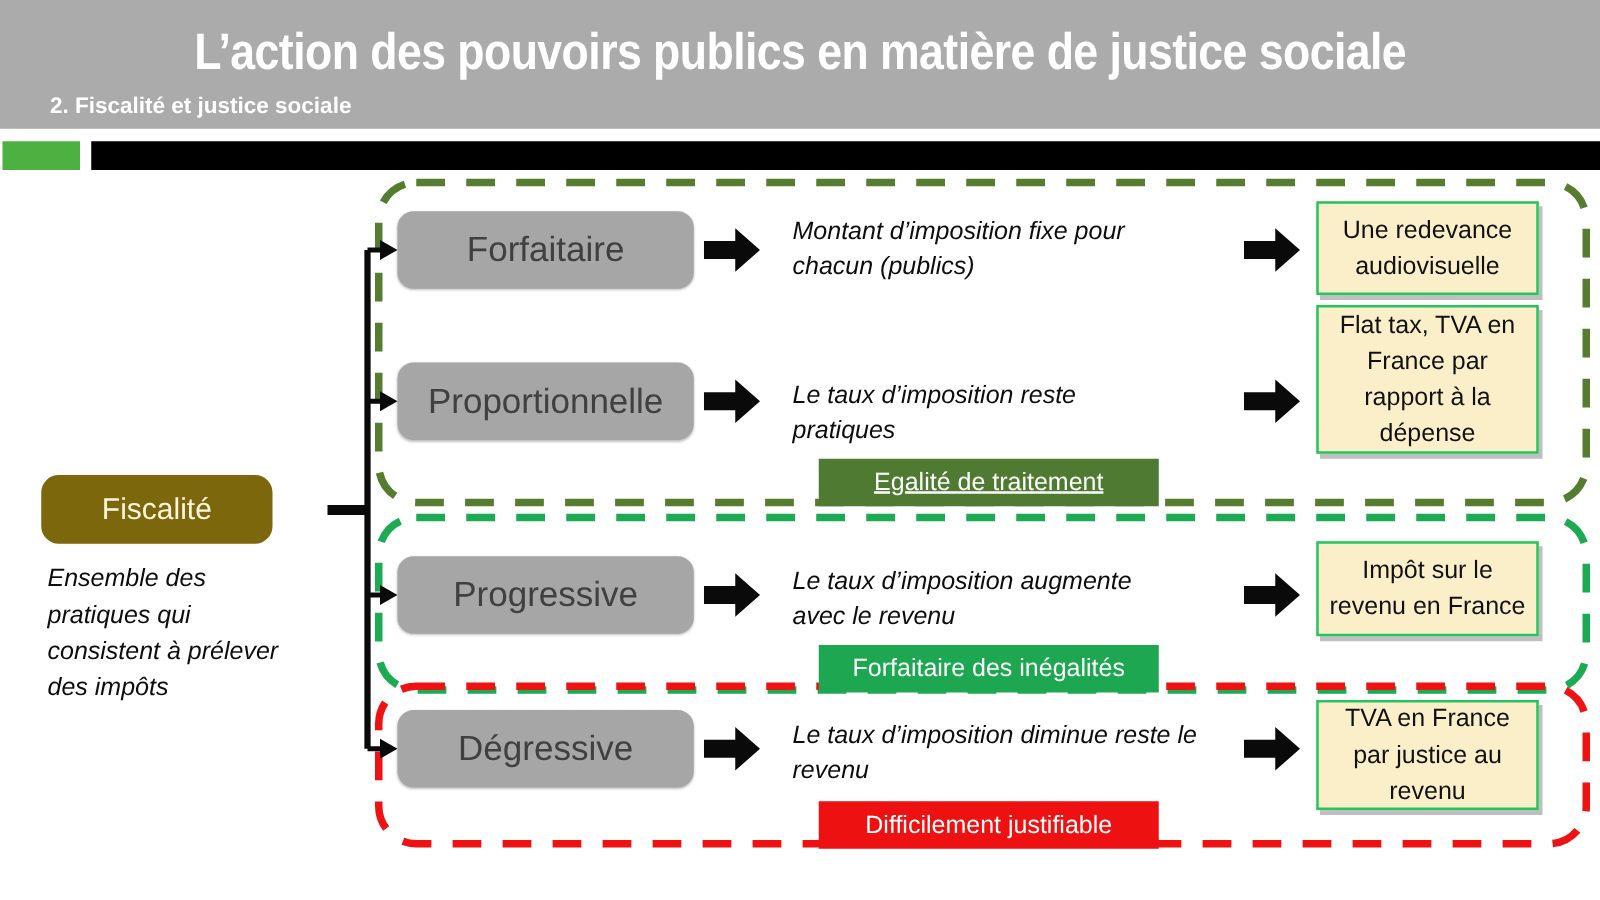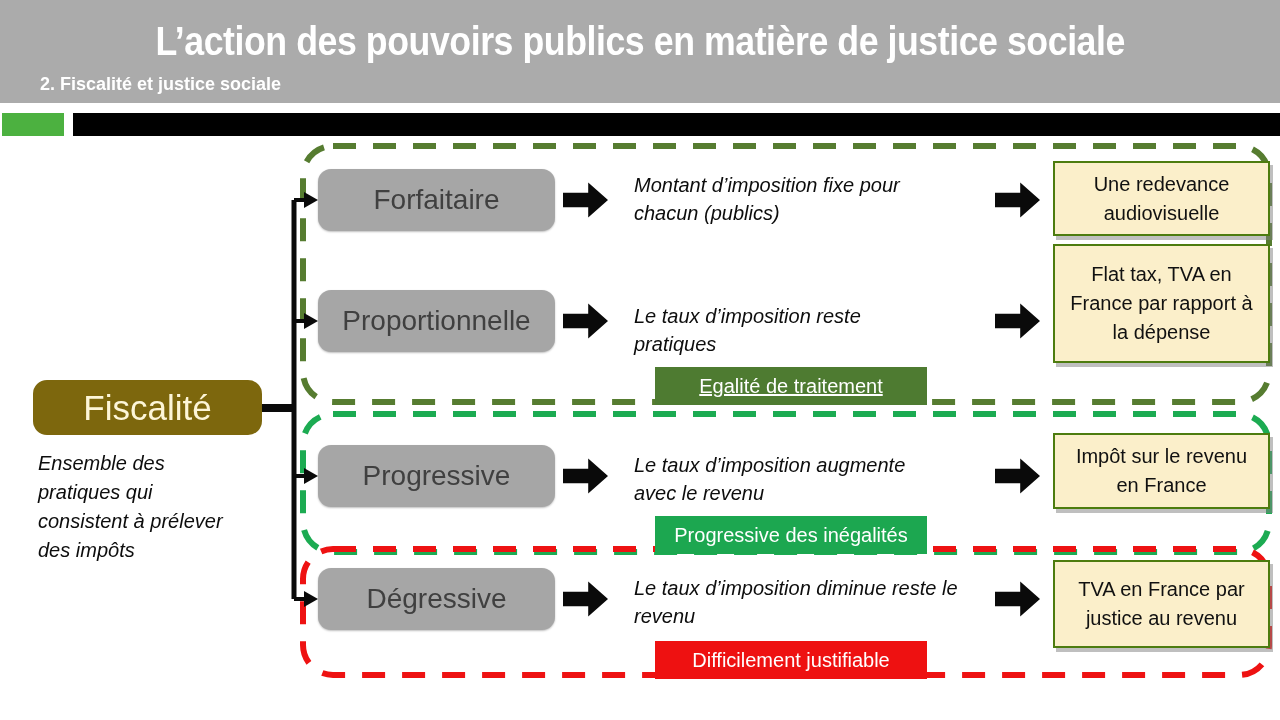--- a/index.html
+++ b/index.html
@@ -12,22 +12,22 @@
          color:#ffffff;letter-spacing:-0.5px;}
   .title span{display:inline-block;transform:scaleX(.87);transform-origin:50% 50%;white-space:nowrap;}
   .subtitle{position:absolute;left:40px;top:74px;font-size:18px;font-weight:bold;color:#ffffff;}
   .green-sq{position:absolute;left:2px;top:113px;width:62px;height:23px;background:#4cb140;}
   .black-bar{position:absolute;left:73px;top:113px;width:1207px;height:23px;background:#000;}
 
   
   .lines{position:absolute;left:0;top:0;width:1280px;height:720px;}
 
   
-  .root-box{position:absolute;left:33px;top:380px;width:229px;height:55px;background:#7d670d;
-            border-radius:14px;color:#fdf6d8;font-size:35px;display:flex;align-items:center;
+  .root-box{position:absolute;left:33px;top:380px;width:185px;height:55px;background:#7d670d;
+            border-radius:14px;color:#fdf6d8;font-size:24px;display:flex;align-items:center;
             justify-content:center;}
   .definition{position:absolute;left:38px;top:449px;width:206px;font-style:italic;
               font-size:20px;line-height:29px;color:#0d0d0d;}
 
   
   .type-box{position:absolute;left:318px;width:237px;height:62px;background:#a6a6a6;
             border-radius:13px;color:#404040;font-size:28px;display:flex;align-items:center;
             justify-content:center;box-shadow:0 1px 2px rgba(0,0,0,.25);}
   .t1{top:169px}.t2{top:290px}.t3{top:445px}.t4{top:568px}
 
@@ -35,21 +35,21 @@
   .arrow{position:absolute;width:45px;height:38px;background:#0a0a0a;
          clip-path:polygon(0 31%,56% 31%,56% 4%,100% 50%,56% 96%,56% 69%,0 69%);}
   .al{left:563px}.ar{left:995px}
   .y1{top:181px}.y2{top:302px}.y3{top:457px}.y4{top:580px}
 
   
   .desc{position:absolute;left:634px;font-style:italic;font-size:20px;line-height:28px;color:#0d0d0d;}
   .d1{top:171px;width:318px}.d2{top:302px;width:272px}.d3{top:451px;width:318px}.d4{top:574px;width:362px}
 
   
-  .example{position:absolute;left:1053px;width:217px;background:#fbefca;border:2px solid #4d7c0f;
+  .example{position:absolute;left:1053px;width:178px;background:#fbefca;border:2px solid #22c55e;
            box-shadow:3px 4px 0 rgba(128,128,128,.5);display:flex;align-items:center;
            justify-content:center;text-align:center;font-size:20px;line-height:29px;color:#111;
            padding:4px 8px;box-sizing:border-box;}
   .e1{top:161px;height:75px}.e2{top:244px;height:119px}.e3{top:433px;height:76px}.e4{top:560px;height:88px}
 
   
   .badge{position:absolute;left:655px;width:272px;height:38px;color:#ffffff;font-size:20px;
          display:flex;align-items:center;justify-content:center;}
   .b1{top:367px;background:#4e7b31}.b2{top:516px;background:#1ca750}.b3{top:641px;background:#ee1111}
 </style>
@@ -107,16 +107,16 @@
   <div class="arrow ar y3"></div>
   <div class="example e3" style="background: rgb(251, 239, 202);">Impôt sur le revenu en France</div>
 
   <div class="type-box t4" style="background: rgb(166, 166, 166);">Dégressive</div>
   <div class="arrow al y4"></div>
   <div class="desc d4">Le taux d’imposition diminue reste le revenu</div>
   <div class="arrow ar y4"></div>
   <div class="example e4" style="background: rgb(251, 239, 202);">TVA en France par justice au revenu</div>
 
   <div class="badge b1" style="background: rgb(78, 123, 49); text-decoration: underline;">Egalité de traitement</div>
-  <div class="badge b2" style="background: rgb(28, 167, 80);">Progressive des inégalités</div>
+  <div class="badge b2" style="background: rgb(28, 167, 80);">Forfaitaire des inégalités</div>
   <div class="badge b3" style="background: rgb(238, 17, 17);">Difficilement justifiable</div>
 
 </div>
 
 </body></html>

